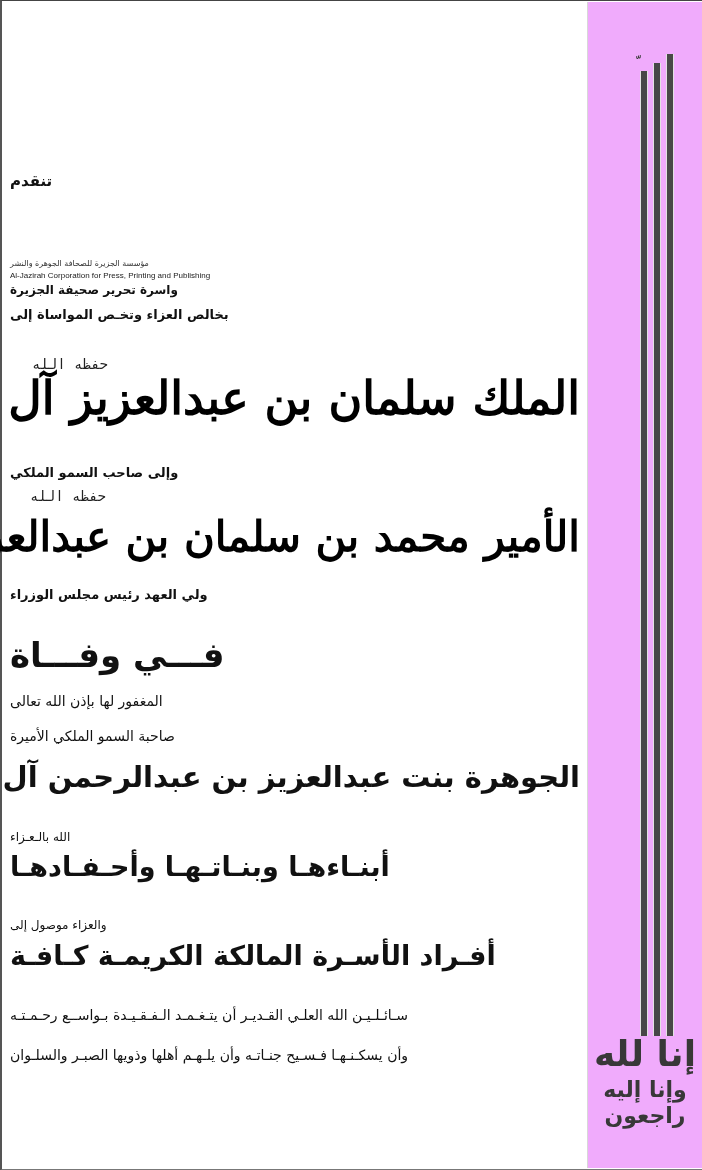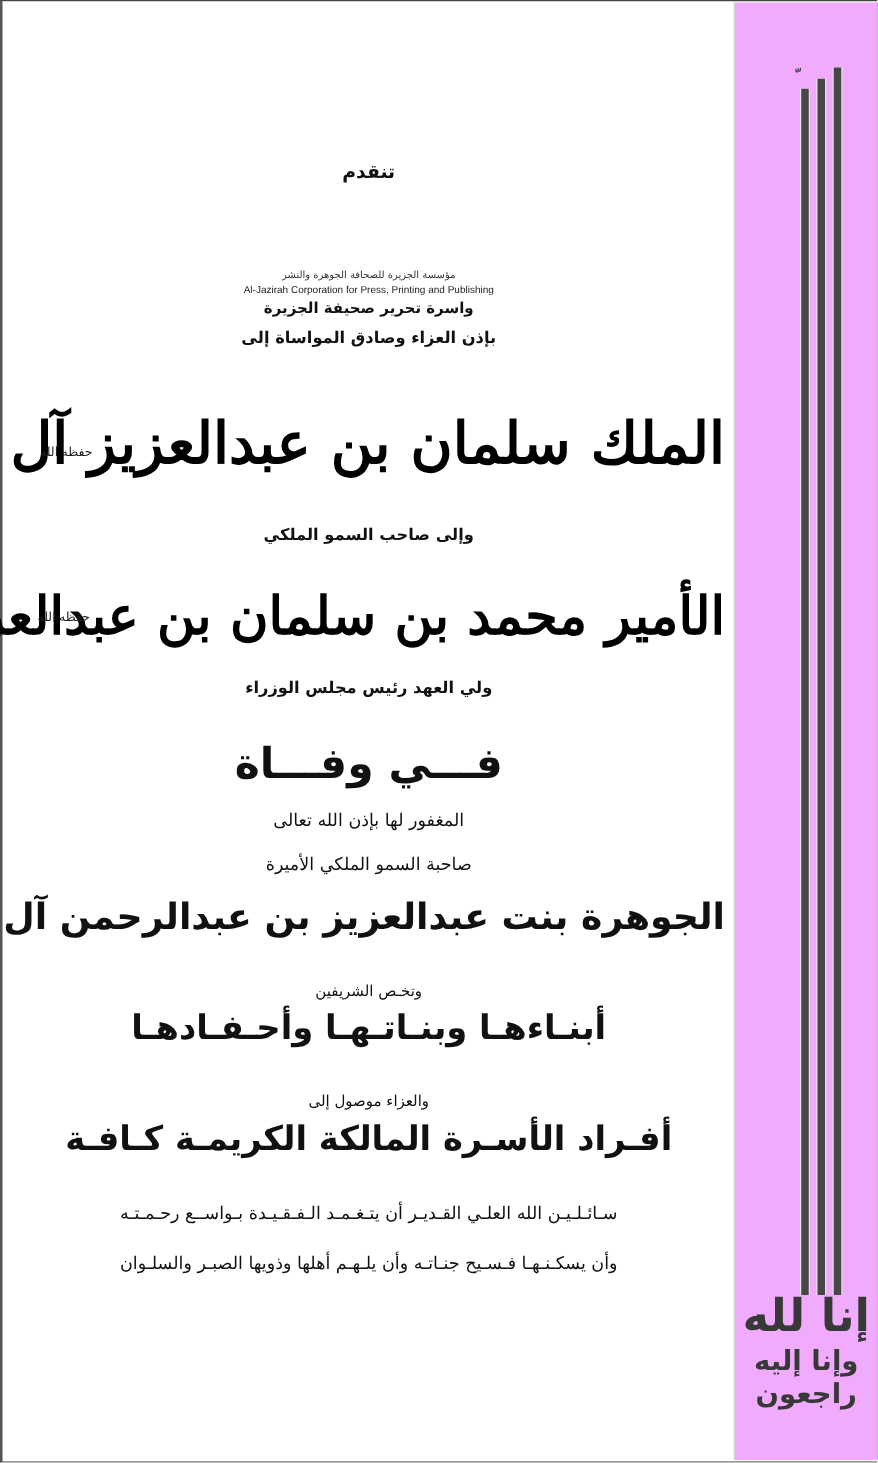--- a/index.html
+++ b/index.html
@@ -7,21 +7,21 @@
     .frame {
       position: absolute; left: 0; top: 0; width: 700px; height: 1168px;
       border-top: 1px solid #444; border-left: 2px solid #555; border-bottom: 2px solid #777;
       background: #fff;
     }
     .content {
       position: absolute; left: 8px; top: 0; width: 570px; height: 1168px;
       direction: rtl; text-align: center; color: #111;
       font-family: "DejaVu Sans", sans-serif;
     }
-    .line { position: absolute; left: 0; right: 0; text-align: center; white-space: nowrap; }
+    .line { position: absolute; left: 0; right: 0; text-align: left; white-space: nowrap; margin-top: 44px; }
 
     
     .presents { top: 127px; font-size: 15px; font-weight: bold; }
     .logo { position: absolute; left: 205px; top: 150px; width: 200px; height: 62px; }
     .logo-latin {
       position: absolute; left: 0; top: 2px; font-family: "Liberation Serif", serif;
       font-size: 7px; font-weight: bold; letter-spacing: 0.2px; direction: ltr; color: #222;
     }
     .logo-map {
       position: absolute; left: 48px; top: 2px; width: 82px; height: 56px;
@@ -39,21 +39,21 @@
 
     .small { font-size: 13px; font-weight: bold; }
     .l1 { top: 262px; }
     .l2 { top: 285px; letter-spacing: 1px; }
 
     .calli {
       font-family: "DejaVu Serif", serif; font-weight: bold; color: #000;
       letter-spacing: -1px;
     }
     .king { top: 313px; font-size: 46px; line-height: 80px; }
-    .seal { position: absolute; font-family: Liberation Sans, sans-serif; font-size: 10px; color: #222; }
+    .seal { position: absolute; font-family: Liberation Mono, monospace; font-size: 14px; color: #222; }
     .seal1 { left: 22px; top: 355px; }
     .l3 { top: 420px; }
     .prince { top: 447px; font-size: 42px; line-height: 90px; }
     .seal2 { left: 20px; top: 487px; }
     .l4 { top: 542px; }
 
     .death { top: 590px; font-size: 34px; font-weight: bold; letter-spacing: 4px; }
     .l5 { top: 648px; font-size: 14px; }
     .l6 { top: 683px; font-size: 14px; }
     .deceased { top: 715px; font-size: 29px; font-weight: bold; letter-spacing: -0.5px; }
@@ -96,36 +96,36 @@
 
   <div class="content">
 
     <div class="line presents">تنقدم</div>
 
 
     <div class="line corp-ar">مؤسسة الجزيرة للصحافة الجوهرة والنشر</div>
     <div class="line corp-en">Al-Jazirah Corporation for Press, Printing and Publishing</div>
     <div class="line staff">واسرة تحرير صحيفة الجزيرة</div>
 
-    <div class="line small l1">بإذن العزاء وصادق المواساة إلى</div>
+    <div class="line small l1">بخالص العزاء وتخـص المواساة إلى</div>
 
     <div class="line calli king">الملك سلمان بن عبدالعزيز آل سعود</div>
     <div class="seal seal1">حفظه الله</div>
 
     <div class="line small l3">وإلى صاحب السمو الملكي</div>
     <div class="line calli prince">الأمير محمد بن سلمان بن عبدالعزيز آل سعود</div>
     <div class="seal seal2">حفظه الله</div>
     <div class="line small l4">ولي العهد رئيس مجلس الوزراء</div>
 
     <div class="line death">فـــي وفـــاة</div>
     <div class="line l5">المغفور لها بإذن الله تعالى</div>
     <div class="line l6">صاحبة السمو الملكي الأميرة</div>
     <div class="line deceased">الجوهرة بنت عبدالعزيز بن عبدالرحمن آل سعود</div>
 
-    <div class="line l7">وتخـص الشريفين</div>
+    <div class="line l7">الله بالـعـزاء</div>
     <div class="line children">أبنـاءهـا وبنـاتـهـا وأحـفـادهـا</div>
 
     <div class="line l8">والعزاء موصول إلى</div>
     <div class="line family">أفـراد الأسـرة المالكة الكريمـة كـافـة</div>
 
     <div class="line prayer p1">سـائـلـيـن الله العلـي القـديـر أن يتـغـمـد الـفـقـيـدة بـواســع رحـمـتـه</div>
     <div class="line prayer p2">وأن يسكـنـهـا فـسـيح جنـاتـه وأن يلـهـم أهلها وذويها الصبـر والسلـوان</div>
   </div>
 
   <div class="panel">

